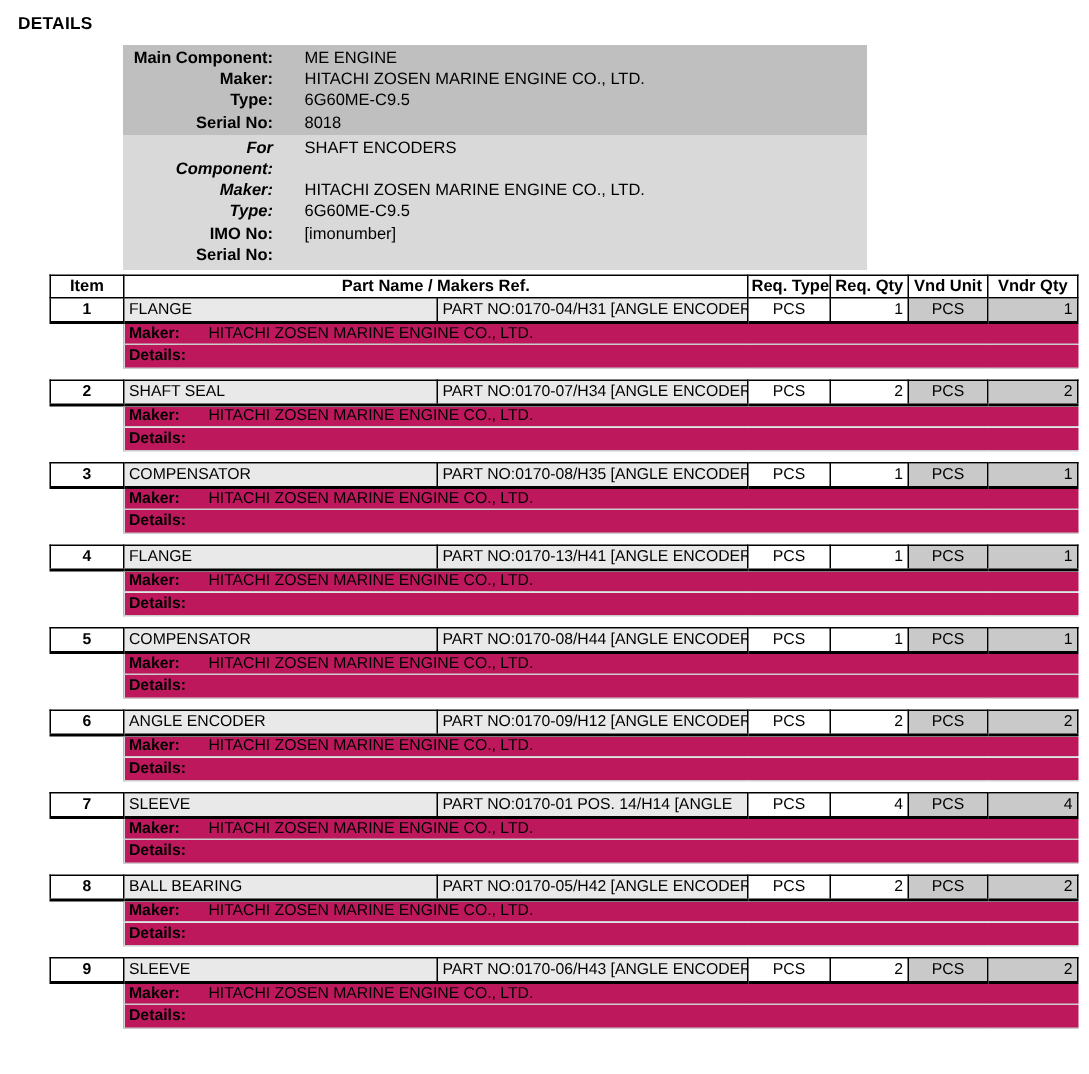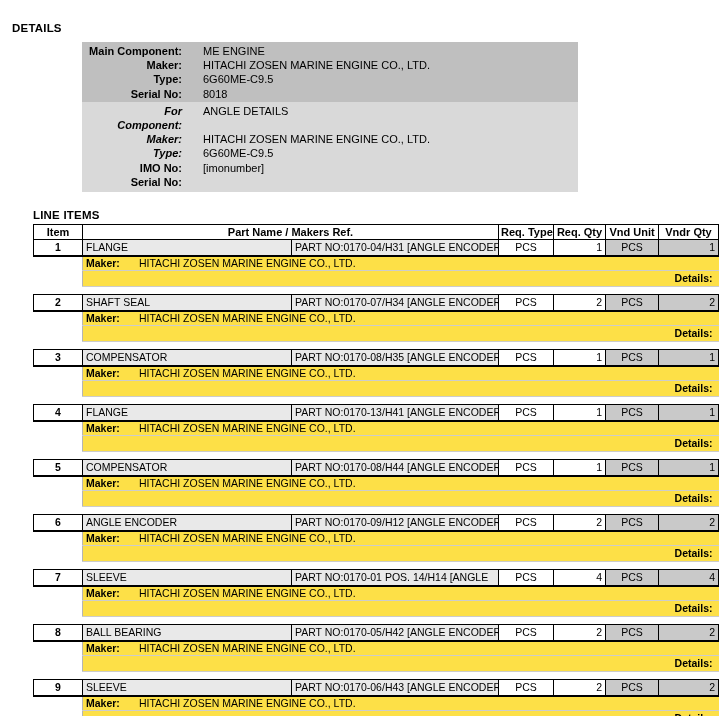--- a/index.html
+++ b/index.html
@@ -4,21 +4,21 @@
 <style>
   * { box-sizing: border-box; }
   html, body { margin: 0; padding: 0; background: #fff; }
   .page {
     width: 726px; height: 716px; overflow: hidden; background: #fff;
     font-family: "Liberation Sans", sans-serif; color: #000; position: relative;
   }
   .section-title {
     font-weight: bold; font-size: 11.5px; margin-left: 33px; letter-spacing: 0.2px;
   }
-  .details-title { padding-top: 22px; margin-left: 12px; }
+  .details-title { padding-top: 10px; margin-left: 12px; }
   .details-box { margin-left: 82px; width: 496px; margin-top: 8px; }
   .details-main { background: var(--details-main-bg, #bfbfbf); padding: 2px 0 1px 0; }
   .details-for  { background: var(--details-for-bg, #d9d9d9); padding: 2px 0 3px 0; }
   .detail-row { display: flex; font-size: 11px; line-height: 14.2px; }
   .detail-label { width: 100px; flex: none; text-align: right; font-weight: bold; }
   .detail-value { margin-left: 21px; white-space: nowrap; }
   .italic { font-style: italic; padding-left: 16px; }
 
   .line-items-title { margin-top: 17px; }
   table.items-table {
@@ -37,24 +37,24 @@
   td.c-item  { text-align: center; font-weight: bold; background: #fff; }
   td.c-pname, td.c-pref { background: var(--part-cell-bg, #e9e9e9); text-align: left; }
   td.c-runit { text-align: center; background: #fff; }
   td.c-rqty  { text-align: right;  background: #fff; }
   td.c-vunit { text-align: center; background: var(--vendor-cell-bg, #c9c9c9); }
   td.c-vqty  { text-align: right;  background: var(--vendor-cell-bg, #c9c9c9); }
   td.blank { border: none; background: #fff; }
   tr.maker-row td.sub, tr.details-row td.sub {
     border-left: 1px solid #b5b5b5; border-bottom: 1px solid #cccccc;
     border-top: none; border-right: none;
-    padding: 0 3px; background: #fde047; white-space: nowrap; overflow: hidden;
+    padding: 0 3px; background: #be185d; white-space: nowrap; overflow: hidden;
   }
   tr.maker-row td.sub { height: 15px; }
-  tr.details-row td.sub { height: 16px; vertical-align: top; padding-top: 1px; text-align: right; }
+  tr.details-row td.sub { height: 16px; vertical-align: top; padding-top: 1px; }
   .sub-label { font-weight: bold; display: inline-block; width: 47px; }
   .sub-value { margin-left: 3px; }
   tr.gap-row td { height: 8px; border: none; background: #fff; padding: 0; }
 </style>
 </head>
 <body>
 
 <div class="page">
 
   <div class="section-title details-title">DETAILS</div>
@@ -80,21 +80,21 @@
         <div class="detail-row">
           <span class="detail-label">Serial No:</span>
           <span class="detail-value">8018</span>
         </div>
 
     </div>
     <div class="details-for">
 
         <div class="detail-row">
           <span class="detail-label italic">For Component:</span>
-          <span class="detail-value">ANGLE DETAILS</span>
+          <span class="detail-value">SHAFT ENCODERS</span>
         </div>
 
         <div class="detail-row">
           <span class="detail-label italic">Maker:</span>
           <span class="detail-value">HITACHI ZOSEN MARINE ENGINE CO., LTD.</span>
         </div>
 
         <div class="detail-row">
           <span class="detail-label italic">Type:</span>
           <span class="detail-value">6G60ME-C9.5</span>
@@ -106,21 +106,20 @@
         </div>
 
         <div class="detail-row">
           <span class="detail-label">Serial No:</span>
           <span class="detail-value"></span>
         </div>
 
     </div>
   </div>
 
-  <div class="section-title line-items-title">LINE ITEMS</div>
 
   <table class="items-table">
     <colgroup>
       <col style="width:49px">
         <col style="width:209px">
         <col style="width:207px">
       <col style="width:55px">
         <col style="width:52px">
         <col style="width:53px">
         <col style="width:60px">

